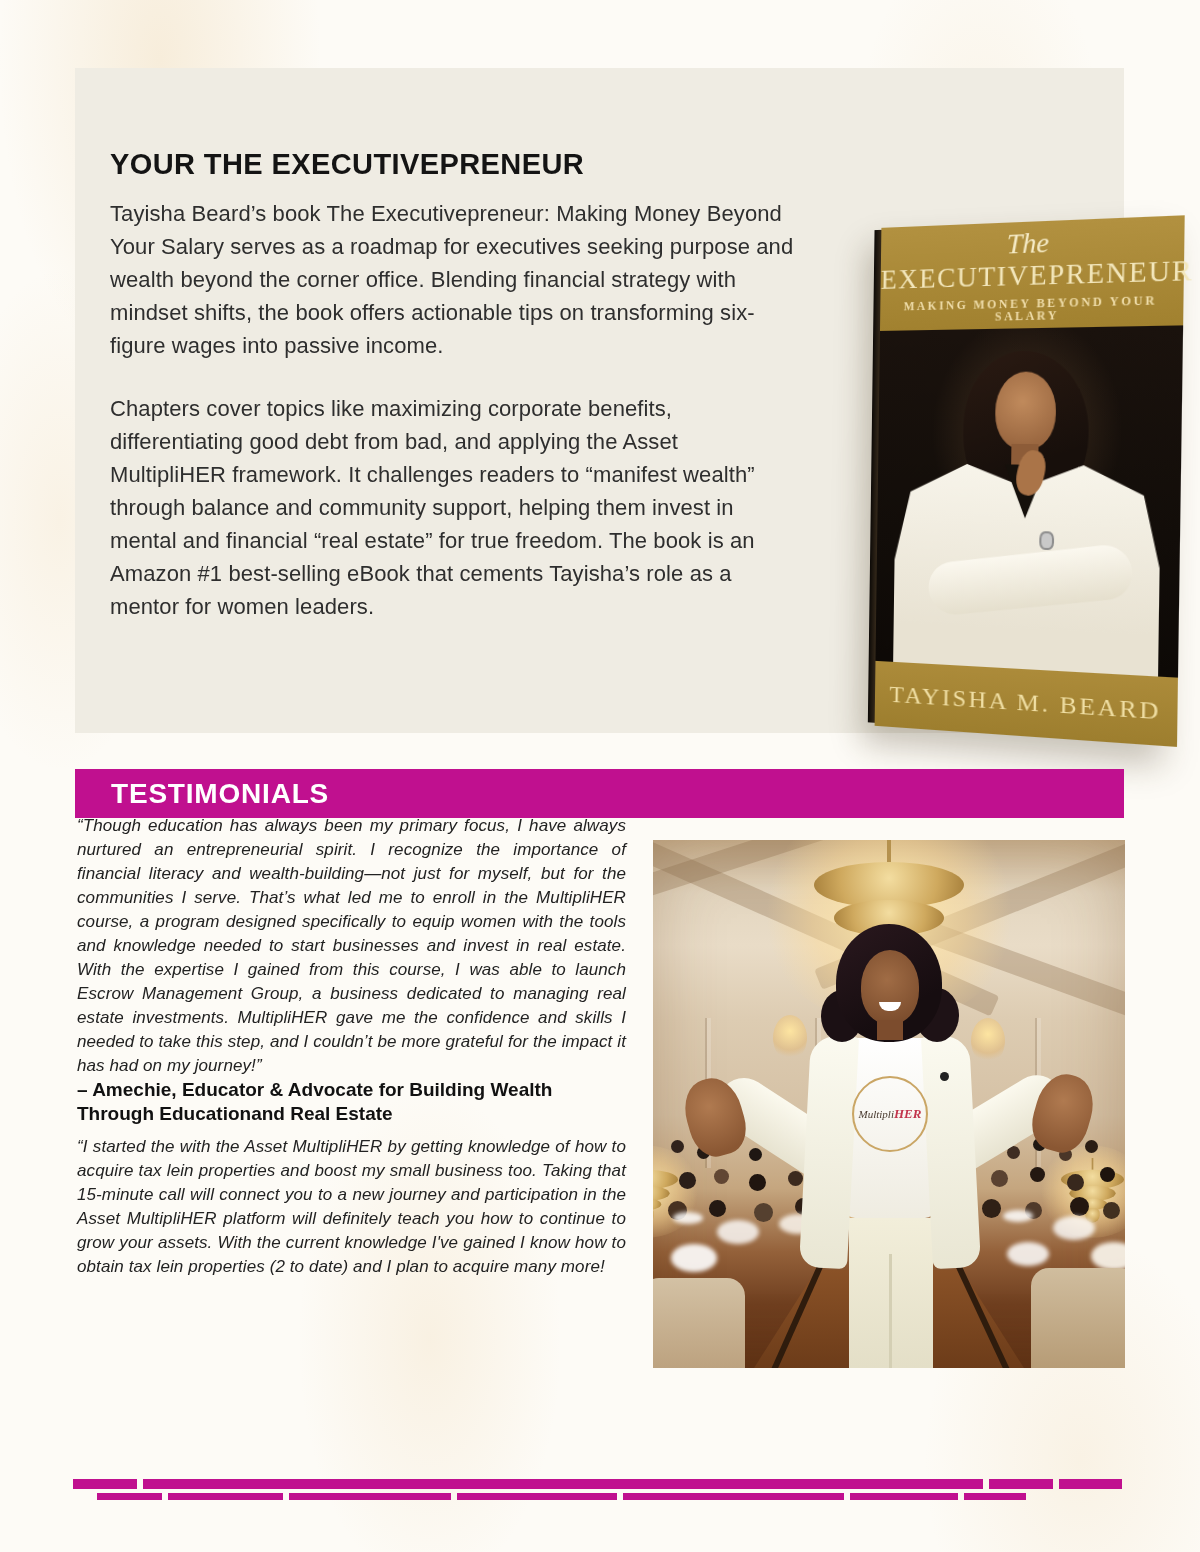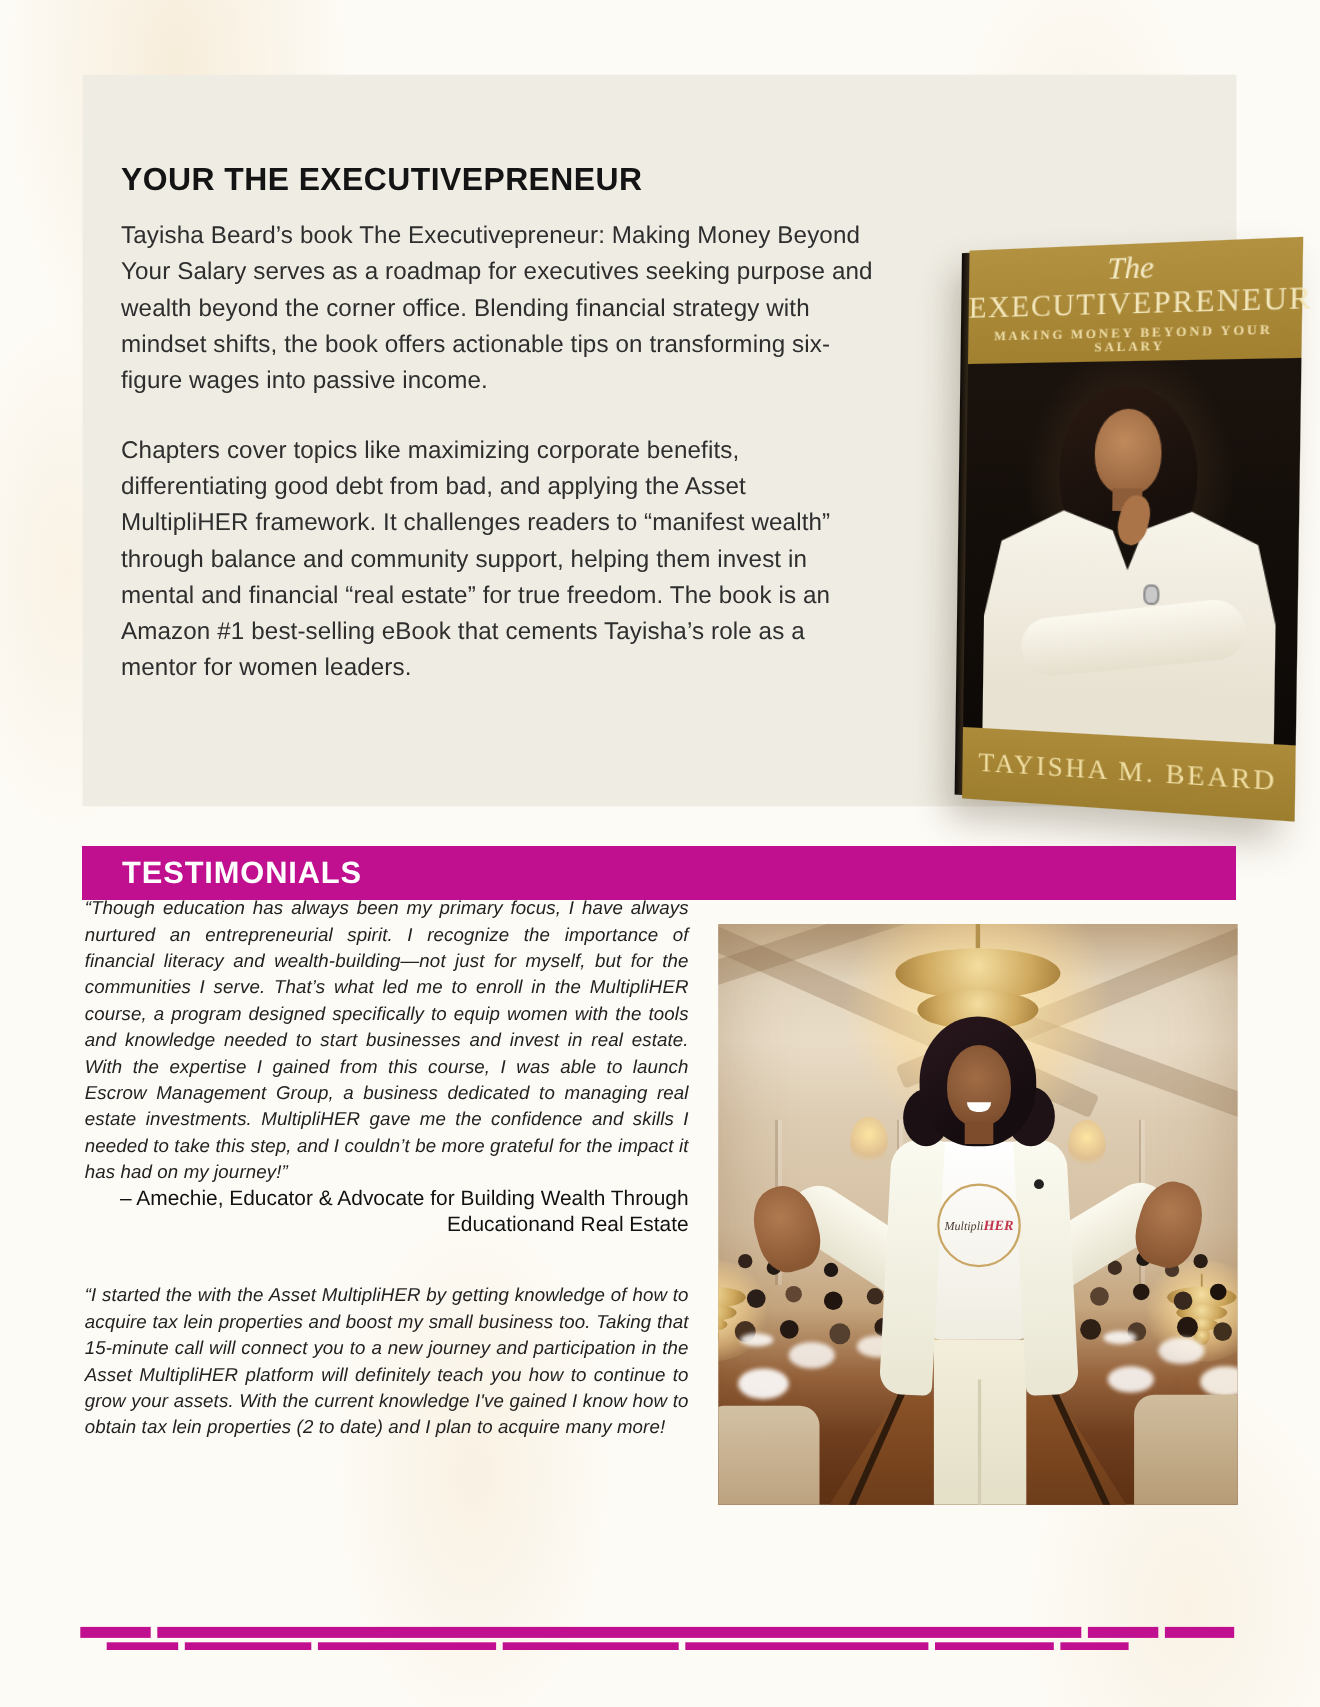--- a/index.html
+++ b/index.html
@@ -114,25 +114,25 @@
     padding-left:36px;
   }
 
   
   .tcol{position:absolute;left:77px;top:814px;width:549px;}
   .quote{
     font-style:italic;font-size:17px;line-height:24px;color:#222;
     text-align:justify;letter-spacing:.1px;
   }
   .attrib{
-    font-weight:400;font-size:19px;line-height:24px;color:#111;
-    text-align:right;
+    font-weight:700;font-size:19px;line-height:24px;color:#111;
+    text-align:left;
   }
   .quote + .attrib{margin-top:0;}
-  .attrib + .quote{margin-top:40px;}
+  .attrib + .quote{margin-top:9px;}
 
   
   .photo{
     position:absolute;left:653px;top:840px;width:472px;height:528px;overflow:hidden;
     background:
       linear-gradient(180deg,#cdb695 0%,#e3d6c0 10%,#e9dcc7 20%,#ddccb2 34%,#d5c1a5 52%,#c5a67f 66%,#94613a 78%,#6f3f1f 88%,#5d3014 100%);
     box-shadow:inset 0 0 70px rgba(105,60,20,.28);
   }
   .beam{position:absolute;background:rgba(140,108,76,.33);height:22px;width:420px;border-radius:4px;}
   .beam.b1{left:-60px;top:70px;transform:rotate(24deg);}

